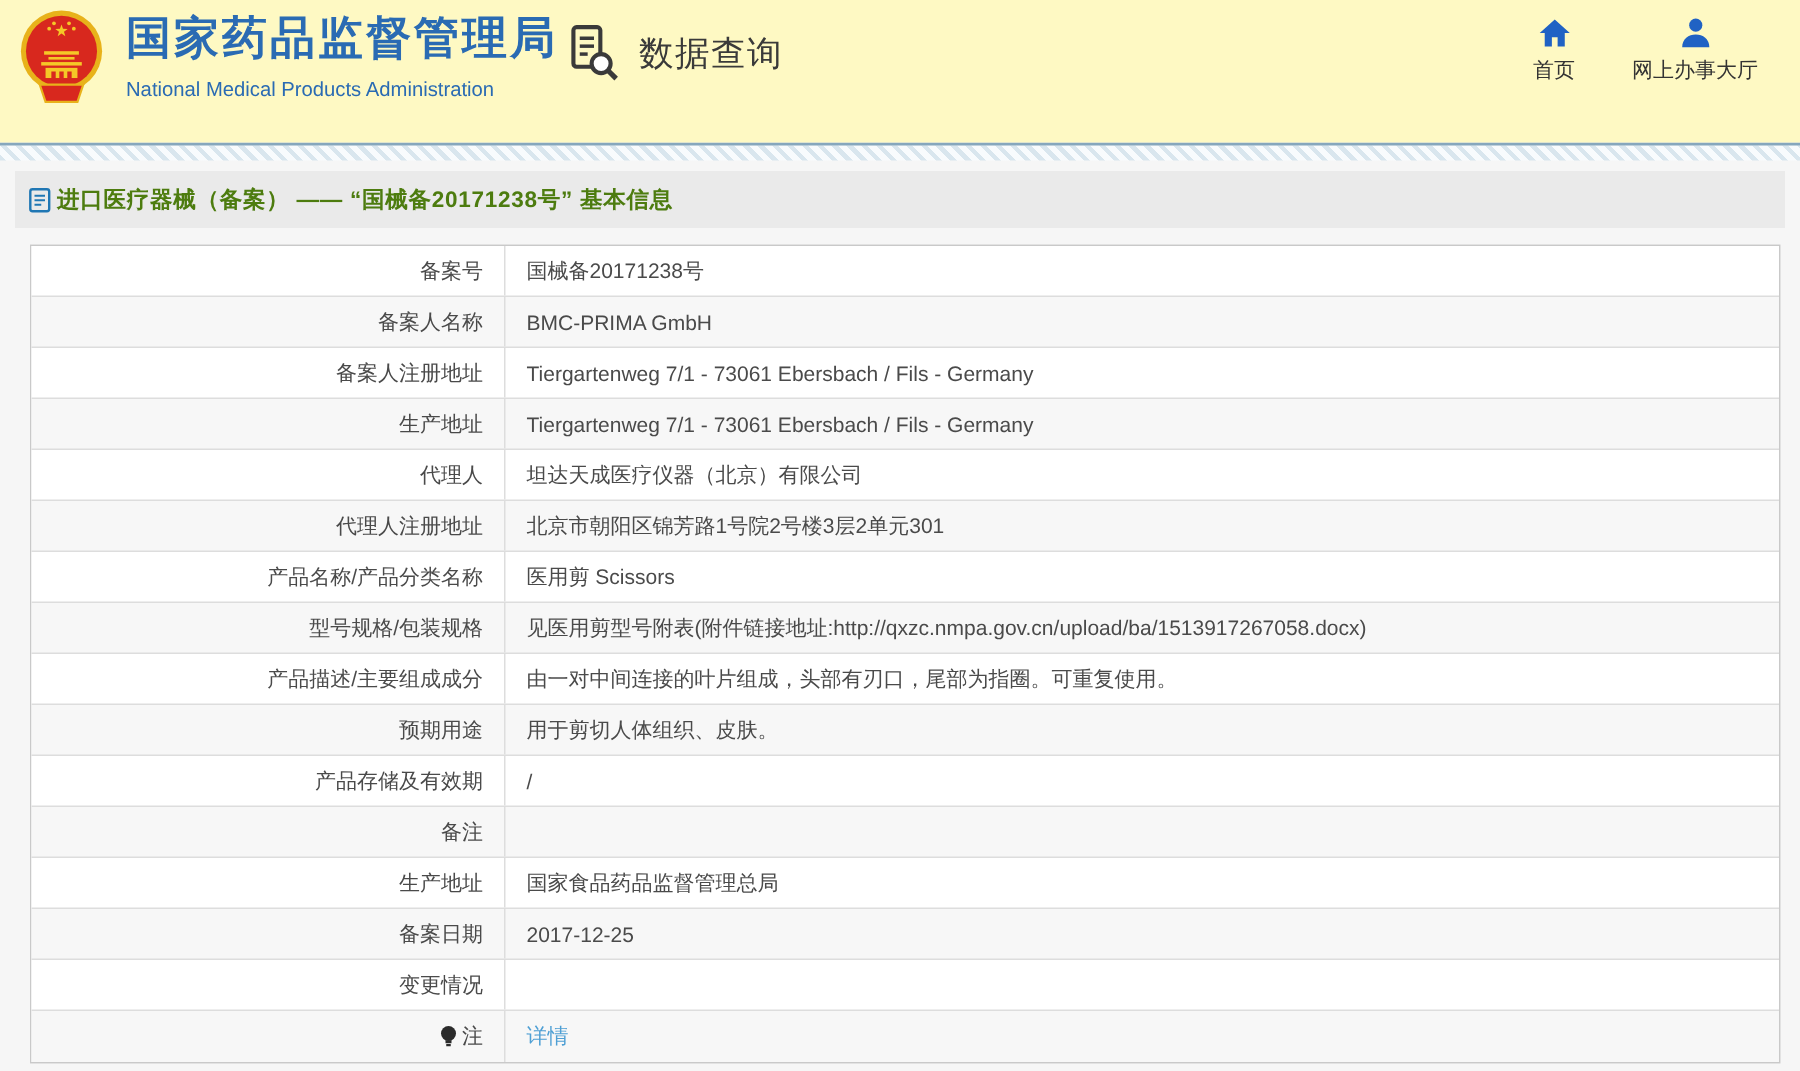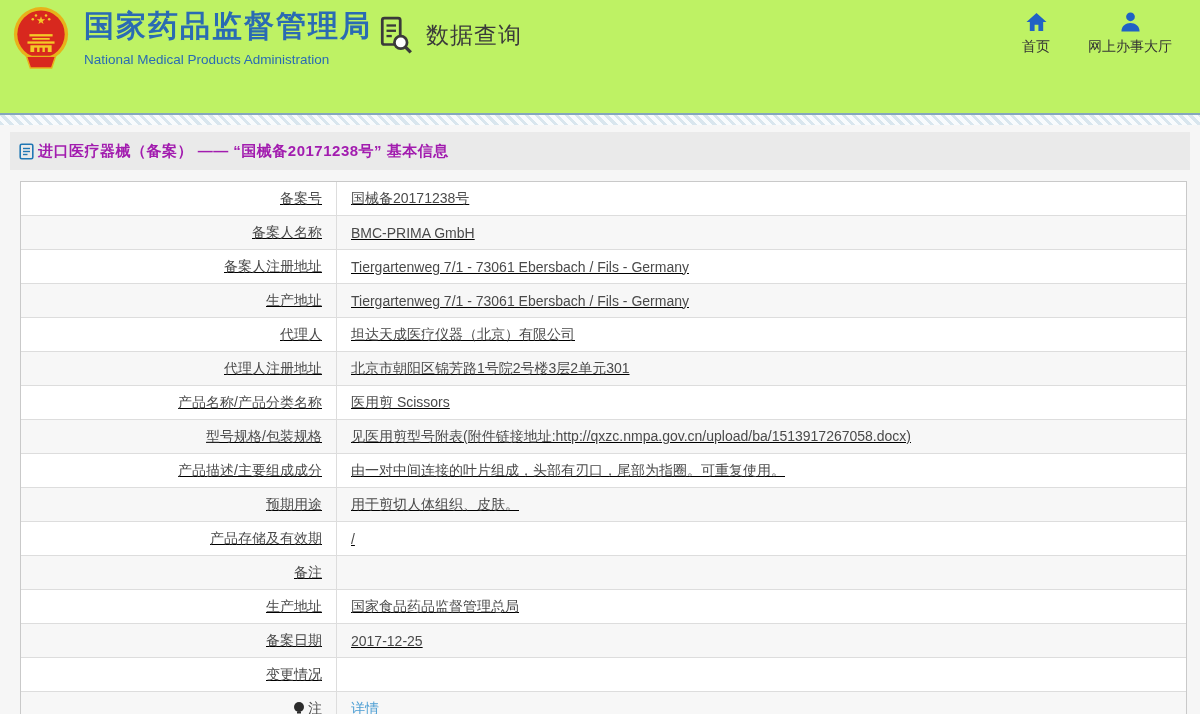--- a/index.html
+++ b/index.html
@@ -1,41 +1,41 @@
 <!DOCTYPE html>
 <html><head>
 <meta charset="utf-8">
 <style>
   * { margin:0; padding:0; box-sizing:border-box; }
   html,body { width:1200px; height:714px; font-family:"Liberation Sans","DejaVu Sans",sans-serif; background:#f6f6f6; overflow:hidden; }
 
   
-  .header { position:relative; width:100%; height:113px; background:#bef264; }
+  .header { position:relative; width:100%; height:95px; background:#fef9c3; }
   .brand { position:absolute; left:12px; top:6px; display:flex; align-items:center; cursor:pointer; }
   .emblem { width:58px; height:64px; margin-right:14px; }
   .brand-text .cn { font-size:30px; font-weight:bold; color:#2a6bb3; letter-spacing:2px; line-height:1.15; }
   .brand-text .en { font-size:13.5px; color:#2a6bb3; margin-top:8px; }
   .section-tab { position:absolute; left:378px; top:16px; display:flex; align-items:center; cursor:pointer; }
   .section-tab .label { font-size:23px; color:#3a3a3a; margin-left:12px; letter-spacing:1px; }
   .top-nav { position:absolute; right:28px; top:12px; display:flex; gap:38px; }
   .nav-item { display:flex; flex-direction:column; align-items:center; gap:6px; cursor:pointer; }
   .nav-item .nav-label { font-size:14px; color:#333333; white-space:nowrap; }
 
   
   .stripe-bar { width:100%; height:12px; border-top:2px solid #86a7bd;
     background:repeating-linear-gradient(45deg,#d9e6ee 0 3px,#f8fbfd 3px 7px); }
 
   
   .content { width:100%; }
   .title-bar { margin:7px 10px 0 10px; height:38px; background:#eaeaea; display:flex; align-items:center; padding-left:9px; }
   .title-bar .doc-icon { margin-right:4px; display:inline-flex; }
-  .title-bar .page-title { font-size:15px; font-weight:bold; color:#a21caf; letter-spacing:0.5px; }
+  .title-bar .page-title { font-size:15px; font-weight:bold; color:#4d7c0f; letter-spacing:0.5px; }
 
   .info-table { margin:11px 13px 0 20px; border:1px solid #c9c9c9; background:#ffffff; }
-  .trow { display:flex; height:34px; border-bottom:1px solid #dddddd; background:#ffffff;text-decoration:underline; }
+  .trow { display:flex; height:34px; border-bottom:1px solid #dddddd; background:#ffffff; }
   .trow:last-child { border-bottom:none; }
   .trow.alt { background:#f7f7f7; }
   .tlabel { width:316px; flex:0 0 316px; display:flex; align-items:center; justify-content:flex-end; padding-right:14px; font-size:14px; color:#4a4a4a; border-right:1px solid #dddddd; }
   .tvalue { flex:1; display:flex; align-items:center; padding-left:14px; font-size:14px; color:#4a4a4a; white-space:nowrap; overflow:hidden; }
   .tvalue a { color:#4e9fd4; text-decoration:none; }
   .bulb { display:inline-flex; margin-right:3px; }
 </style>
 </head>
 <body>
 

